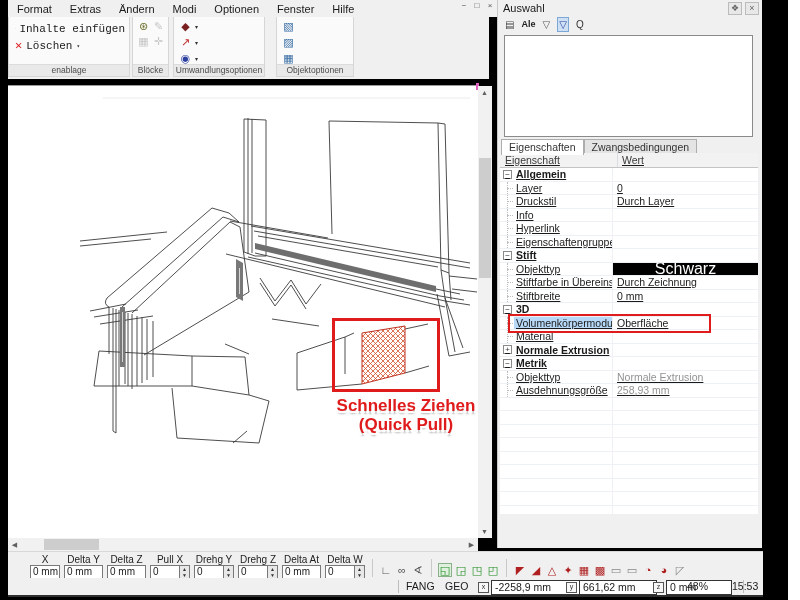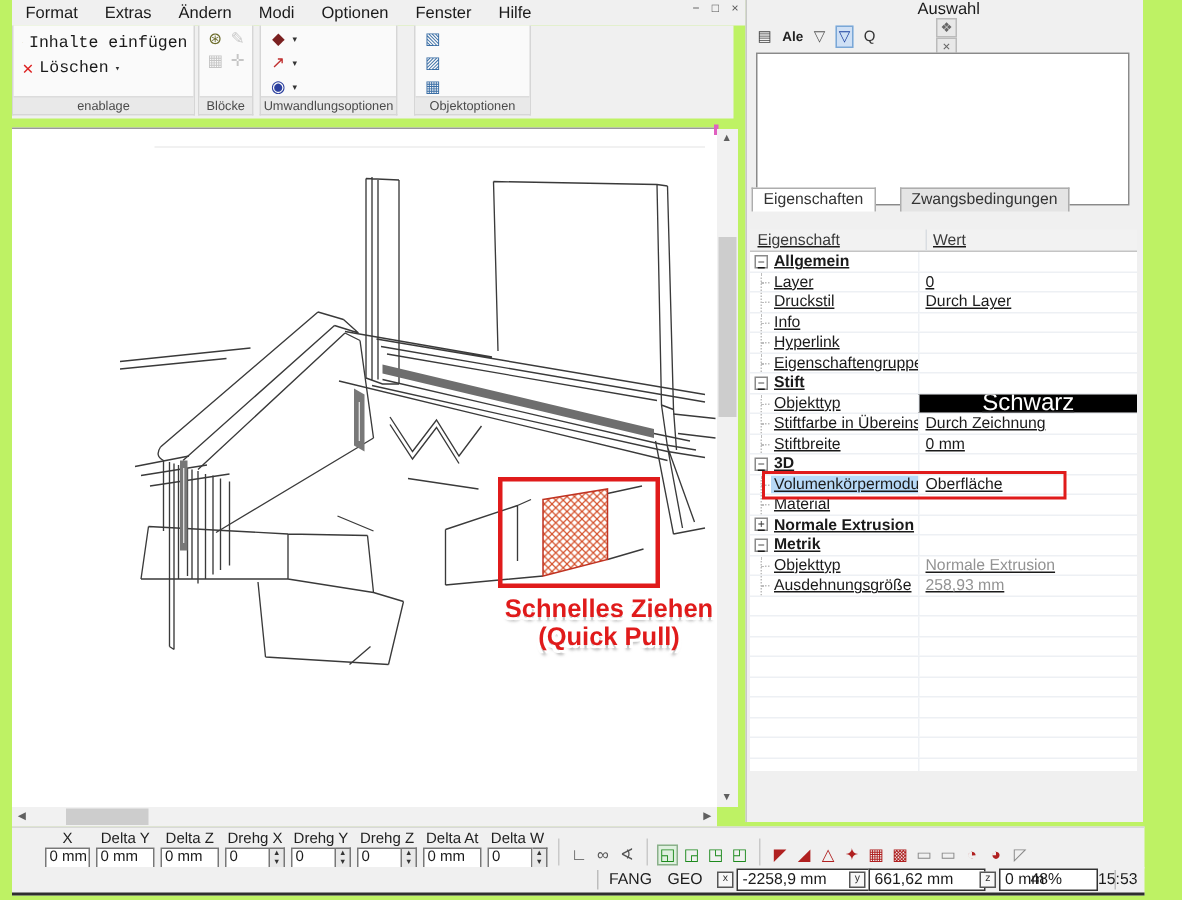--- a/index.html
+++ b/index.html
@@ -1,16 +1,16 @@
 <!DOCTYPE html>
 <html><head>
 <meta charset="utf-8">
 <style>
   html,body{margin:0;padding:0;background:#fff;}
-  #app{position:relative;width:788px;height:600px;background:#bef264;overflow:hidden;
+  #app{position:relative;width:788px;height:600px;background:#000000;overflow:hidden;
        font-family:"Liberation Sans","DejaVu Sans",sans-serif;color:#1a1a1a;}
   
   .menubar{position:absolute;left:8px;top:0;width:489px;height:17px;background:#f0f0f0;
            display:flex;align-items:center;font-size:11px;}
   .mi{padding:2px 9px;cursor:default;}
   .winctrl{position:absolute;right:2px;top:1px;display:flex;gap:3px;}
   .winctrl span{font-size:8px;color:#555;width:10px;text-align:center;line-height:10px;}
   
   .ribbon{position:absolute;left:8px;top:17px;width:481px;height:62px;background:#f0f0f0;display:flex;gap:2px;}
   .rgroup{position:relative;background:#fafafa;border:1px solid #d6d6d6;border-top:none;height:60px;box-sizing:border-box;}
@@ -37,28 +37,28 @@
              font-size:17px;line-height:19px;font-weight:bold;color:#e01b1b;
              text-shadow:-2px -2px 0 #fff,2px -2px 0 #fff,-2px 2px 0 #fff,2px 2px 0 #fff,0 3px 2px rgba(150,150,150,.7);}
   
   .vsb{position:absolute;left:478px;top:86px;width:14px;height:452px;background:#f1f1f1;}
   .hsb{position:absolute;left:8px;top:538px;width:470px;height:13px;background:#f1f1f1;}
   .sbarrow{position:absolute;font-size:7px;color:#606060;width:13px;height:13px;text-align:center;line-height:13px;}
   .vthumb{position:absolute;left:1px;top:72px;width:12px;height:120px;background:#cdcdcd;}
   .hthumb{position:absolute;left:36px;top:1px;width:55px;height:11px;background:#cdcdcd;}
   
   .panel{position:absolute;left:497px;top:0;width:265px;height:548px;background:#f0f0f0;border-left:1px solid #c8c8c8;box-sizing:border-box;font-size:11px;}
-  .ptitle{height:16px;display:flex;align-items:center;padding-left:5px;flex-direction:column;}
+  .ptitle{height:16px;display:flex;align-items:center;padding-left:5px;}
   .ptitle .sp{flex:1;}
   .pticon{width:12px;height:11px;font-size:9px;line-height:11px;text-align:center;color:#666;margin-right:3px;border:1px solid #bbb;background:#e8e8e8;}
   .ptoolbar{height:17px;display:flex;align-items:center;gap:7px;padding-left:7px;}
   .ptool{font-size:10px;color:#333;line-height:13px;}
   .ptool.active{background:#cfe0f5;border:1px solid #7aa7d6;padding:0 1px;color:#1b3f9e;}
   .listbox{position:absolute;left:6px;top:35px;width:247px;height:100px;background:#fff;border:1px solid #8a8a8a;}
-  .tabs{position:absolute;left:3px;top:125px;display:flex;font-size:10.5px;gap:16px;}
+  .tabs{position:absolute;left:3px;top:139px;display:flex;font-size:10.5px;}
   .tab{padding:1px 7px 2px 7px;background:#e4e4e4;border:1px solid #adadad;border-bottom:none;color:#333;}
   .tab.active{background:#fff;position:relative;z-index:2;}
   .grid{position:absolute;left:2px;top:153px;width:258px;bottom:0;text-decoration:underline;}
   .ghead{display:flex;height:14px;background:#f2f2f2;border-bottom:1px solid #c4c4c4;font-size:10.5px;color:#3a3a3a;}
   .ghead .hn{width:112px;padding-left:5px;line-height:14px;}
   .ghead .hv{flex:1;padding-left:4px;line-height:14px;border-left:1px solid #d9dde2;}
   .rows{position:relative;height:346px;background:#fff;overflow:hidden;}
   .prow{display:flex;height:13.5px;border-bottom:1px solid #edf0f4;box-sizing:border-box;font-size:10.5px;align-items:center;}
   .ncell{width:112px;display:flex;align-items:center;height:100%;box-sizing:border-box;overflow:hidden;white-space:nowrap;}
   .vcell{flex:1;height:100%;display:flex;align-items:center;padding-left:4px;box-sizing:border-box;border-left:1px solid #eef1f5;overflow:hidden;white-space:nowrap;}
@@ -431,21 +431,21 @@
             <span class="ffield" style="width: 33px;">0 mm</span>
           </div>
         </div>
         <div class="fcol">
           <span class="flabel">Delta Z</span>
           <div class="fbox">
             <span class="ffield" style="width: 33px;">0 mm</span>
           </div>
         </div>
         <div class="fcol">
-          <span class="flabel">Drehg X</span>
+          <span class="flabel">Pull X</span>
           <div class="fbox">
             <span class="ffield" style="width: 24px;">0</span>
             <span class="spin">
               <span>▲</span>
               <span>▼</span>
             </span>
           </div>
         </div>
         <div class="fcol">
           <span class="flabel">Drehg Y</span>

